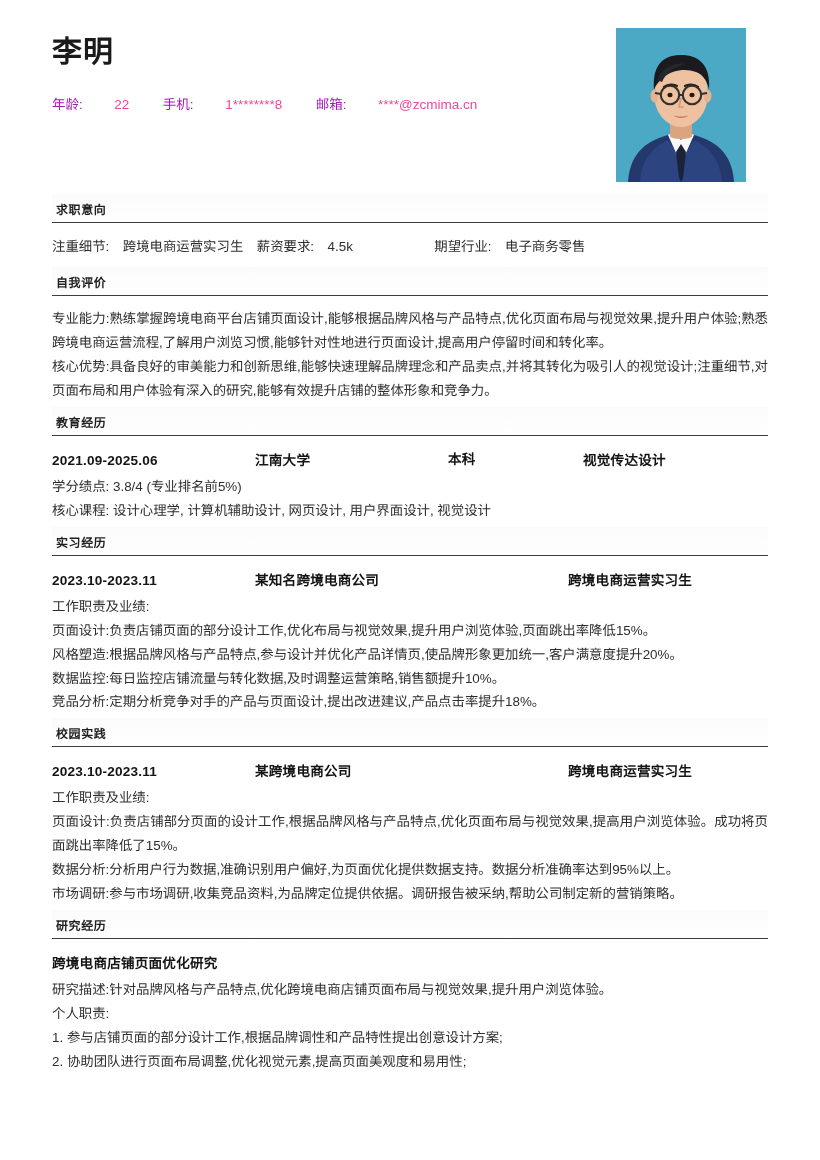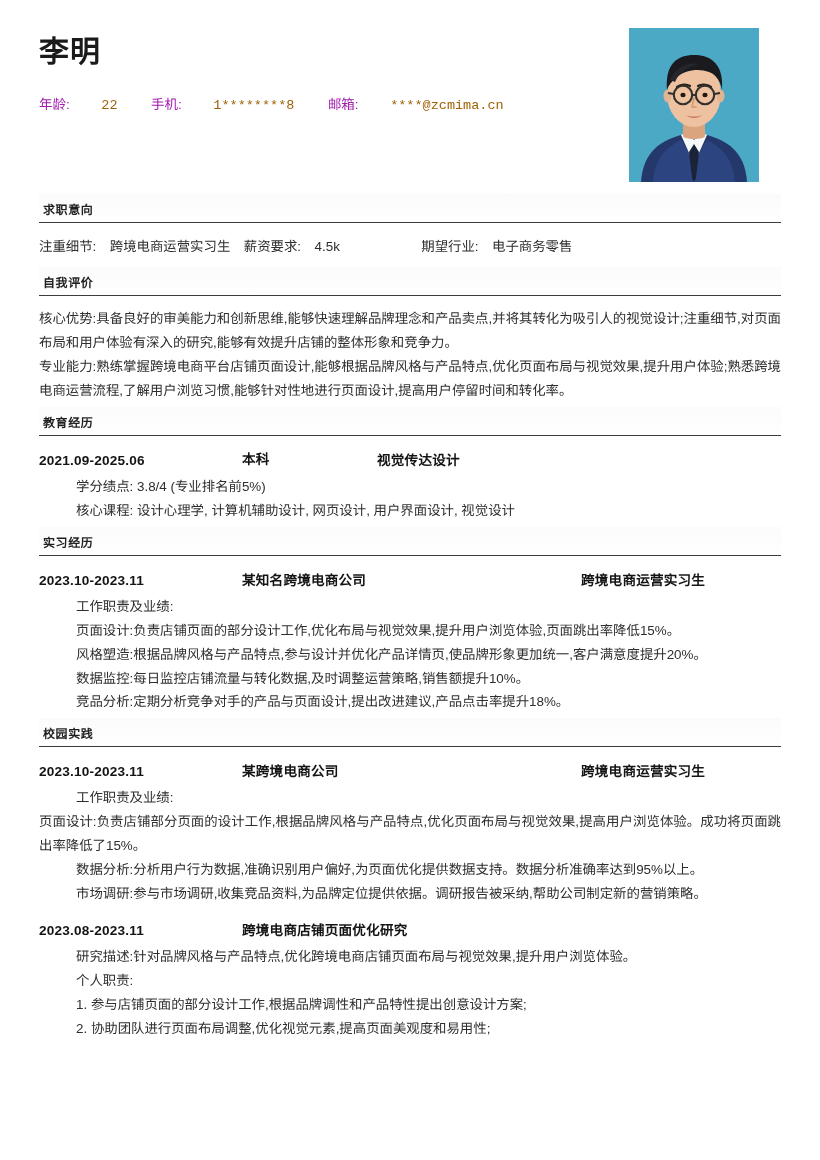--- a/index.html
+++ b/index.html
@@ -16,21 +16,21 @@
     color: #2b2b2b;
     -webkit-font-smoothing: antialiased;
     overflow: hidden;
   }
 
   .page {
     position: relative;
     width: 820px;
     height: 1064px;
     background: #ffffff;
-    padding: 0 39px;
+    padding: 0 52px;
   }
 
   
   .header {
     position: relative;
     height: 190px;
     padding-top: 34px;
   }
 
   .name {
@@ -44,21 +44,21 @@
 
   .contact-row {
     font-size: 13.5px;
     color: #3a3a3a;
     line-height: 1.95;
     white-space: nowrap;
   }
 
   .contact-item { display: inline-block; }
   .contact-label { color: #a21caf; }
-  .contact-value { color: #a16207; font-family: Liberation Mono, monospace; }
+  .contact-value { color: #ec4899; }
 
   .gap-lg { display: inline-block; width: 26px; }
   .gap-md { display: inline-block; width: 24px; }
 
   .photo {
     position: absolute;
     right: 22px;
     top: 28px;
     width: 130px;
     height: 154px;
@@ -96,21 +96,20 @@
     font-size: 13.4px;
     line-height: 1.78;
     color: #2e2e2e;
     text-align: justify;
   }
 
   .line {
     font-size: 13.4px;
     line-height: 1.78;
     color: #2e2e2e;
-    margin-left: 37px;
   }
 
   
   .intent-row {
     font-size: 13.4px;
     line-height: 1.9;
     color: #2e2e2e;
     white-space: nowrap;
     padding-bottom: 4px;
   }
@@ -239,33 +238,34 @@
       </div>
     </div>
   </div>
 
   <div class="section">
     <div class="section-band">
       <div class="section-title">自我评价</div>
       <div class="section-rule"></div>
     </div>
     <div class="section-body">
+      <p class="para">专业能力:熟练掌握跨境电商平台店铺页面设计,能够根据品牌风格与产品特点,优化页面布局与视觉效果,提升用户体验;熟悉跨境电商运营流程,了解用户浏览习惯,能够针对性地进行页面设计,提高用户停留时间和转化率。</p>
       <p class="para">核心优势:具备良好的审美能力和创新思维,能够快速理解品牌理念和产品卖点,并将其转化为吸引人的视觉设计;注重细节,对页面布局和用户体验有深入的研究,能够有效提升店铺的整体形象和竞争力。</p>
-      <p class="para">专业能力:熟练掌握跨境电商平台店铺页面设计,能够根据品牌风格与产品特点,优化页面布局与视觉效果,提升用户体验;熟悉跨境电商运营流程,了解用户浏览习惯,能够针对性地进行页面设计,提高用户停留时间和转化率。</p>
     </div>
   </div>
 
   <div class="section">
     <div class="section-band">
       <div class="section-title">教育经历</div>
       <div class="section-rule"></div>
     </div>
     <div class="section-body">
       <div class="entry-head">
         <span class="eh-date">2021.09-2025.06</span>
+        <span class="eh-org">江南大学</span>
         <span class="eh-degree">本科</span>
         <span class="eh-major">视觉传达设计</span>
       </div>
       <div class="entry-body">
         <div class="line">学分绩点: 3.8/4 (专业排名前5%)</div>
         <div class="line">核心课程: 设计心理学, 计算机辅助设计, 网页设计, 用户界面设计, 视觉设计</div>
       </div>
     </div>
   </div>
 
@@ -304,23 +304,26 @@
       <div class="entry-body">
         <div class="line">工作职责及业绩:</div>
         <div class="para">页面设计:负责店铺部分页面的设计工作,根据品牌风格与产品特点,优化页面布局与视觉效果,提高用户浏览体验。成功将页面跳出率降低了15%。</div>
         <div class="line">数据分析:分析用户行为数据,准确识别用户偏好,为页面优化提供数据支持。数据分析准确率达到95%以上。</div>
         <div class="line">市场调研:参与市场调研,收集竞品资料,为品牌定位提供依据。调研报告被采纳,帮助公司制定新的营销策略。</div>
       </div>
     </div>
   </div>
 
   <div class="section">
+    <div class="section-band">
+      <div class="section-title">研究经历</div>
+      <div class="section-rule"></div>
+    </div>
     <div class="section-body">
       <div class="entry-head-3">
-        <span class="eh3-date">2023.08-2023.11</span>
         <span class="eh3-org">跨境电商店铺页面优化研究</span>
       </div>
       <div class="entry-body">
         <div class="line">研究描述:针对品牌风格与产品特点,优化跨境电商店铺页面布局与视觉效果,提升用户浏览体验。</div>
         <div class="line">个人职责:</div>
         <div class="line">1. 参与店铺页面的部分设计工作,根据品牌调性和产品特性提出创意设计方案;</div>
         <div class="line">2. 协助团队进行页面布局调整,优化视觉元素,提高页面美观度和易用性;</div>
 
       </div>
     </div>

